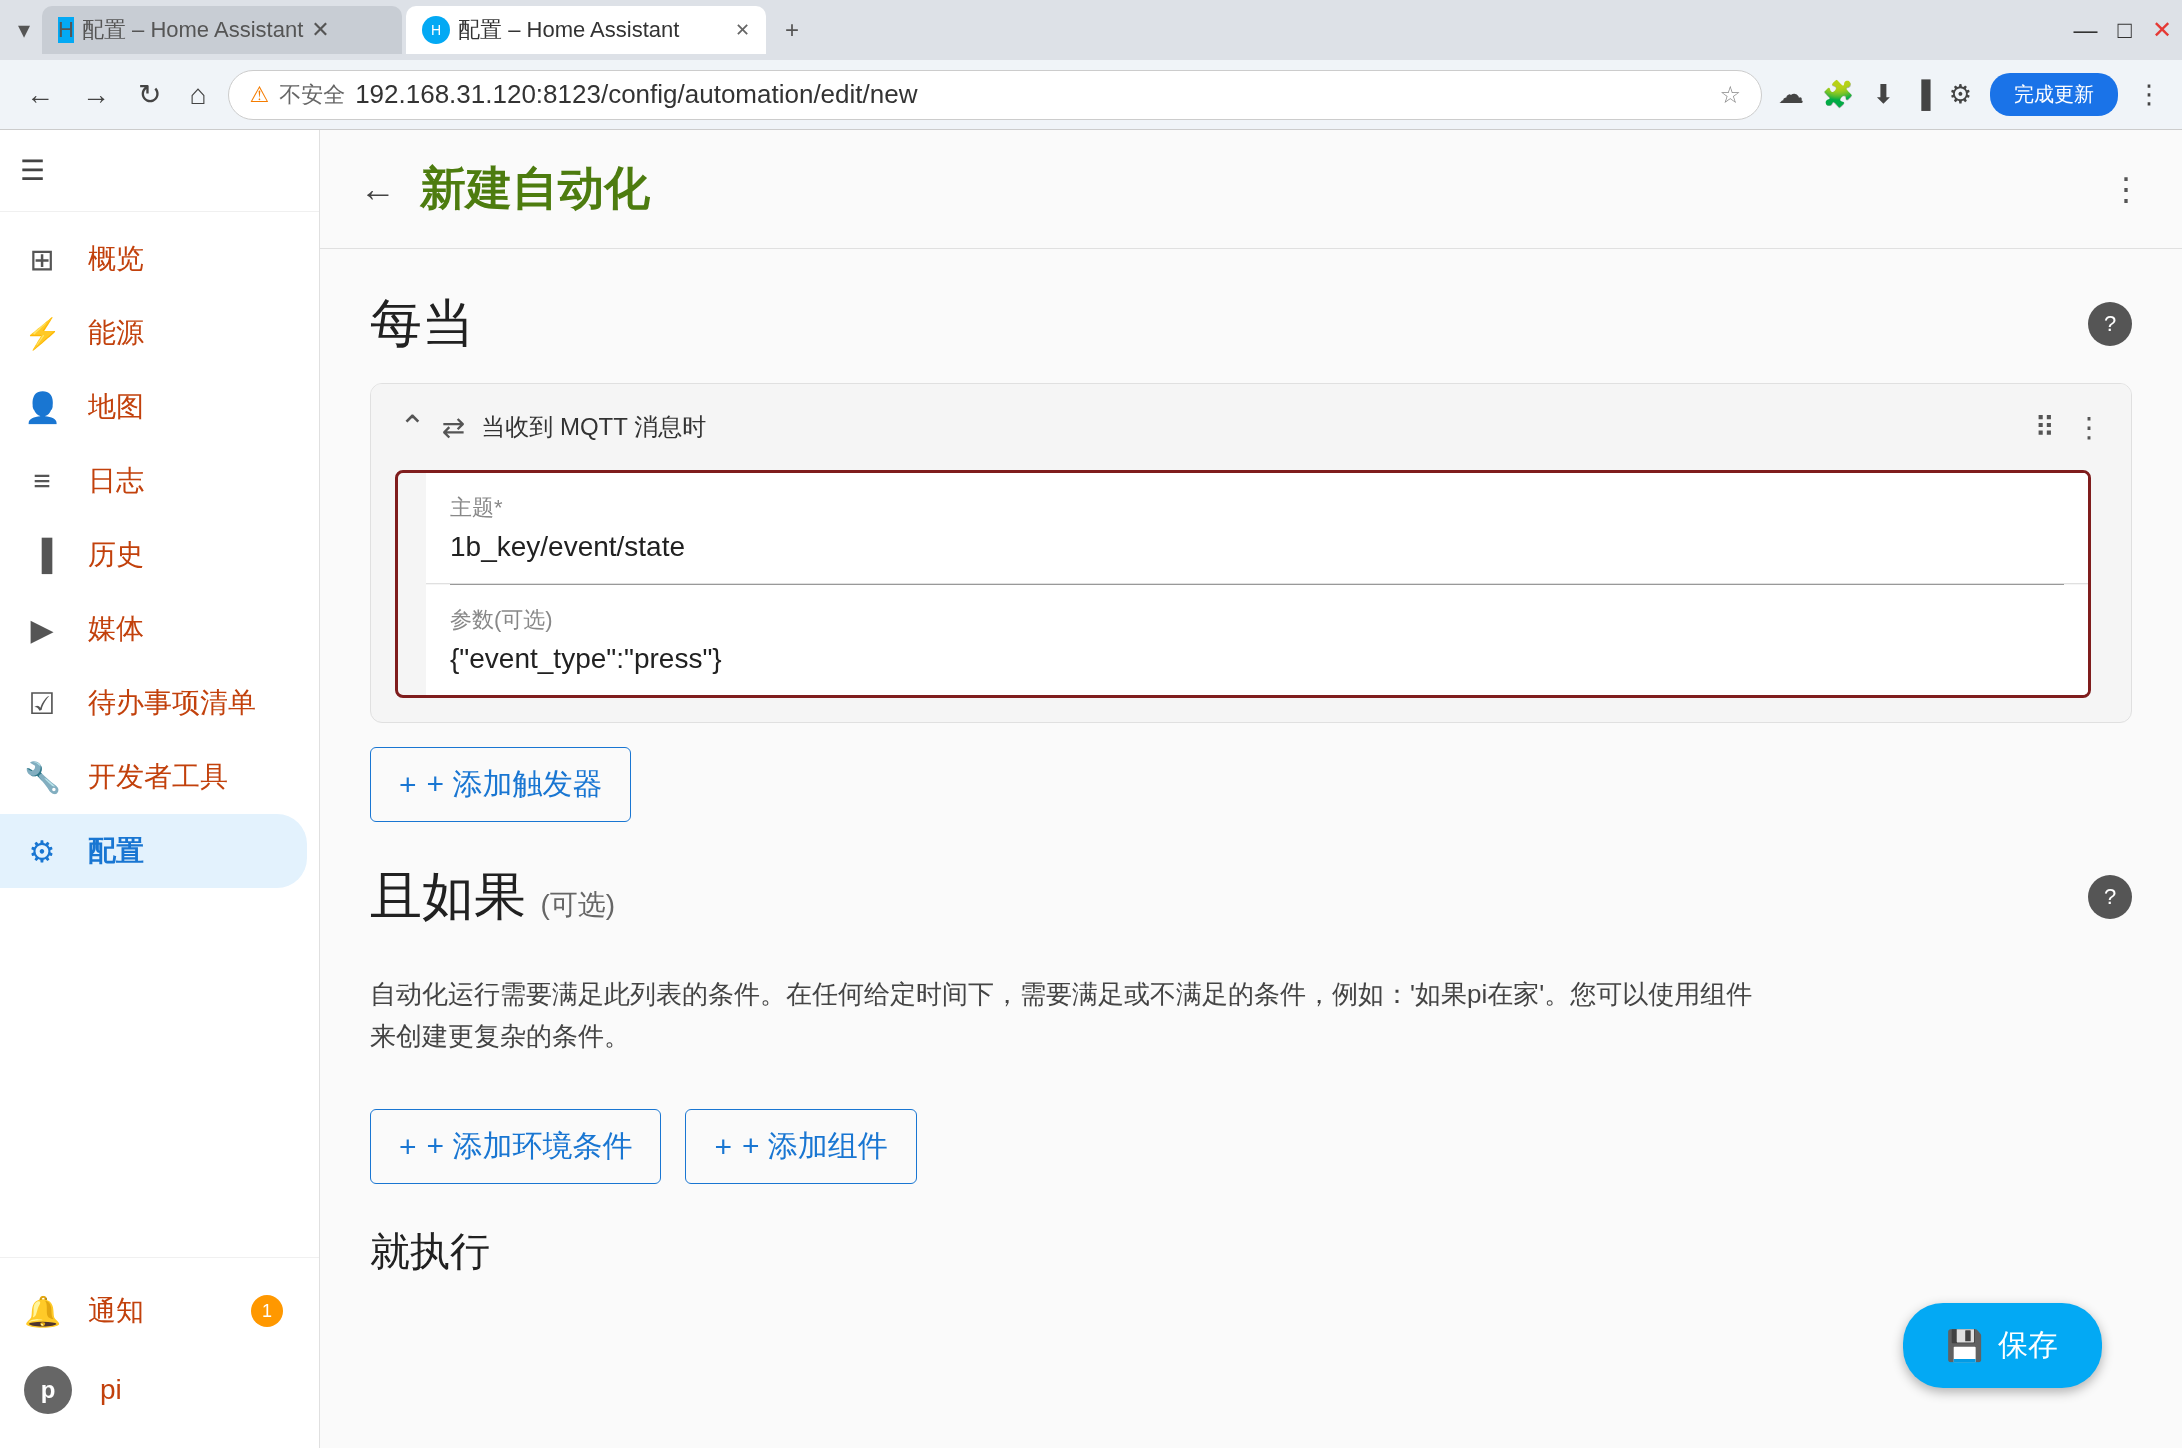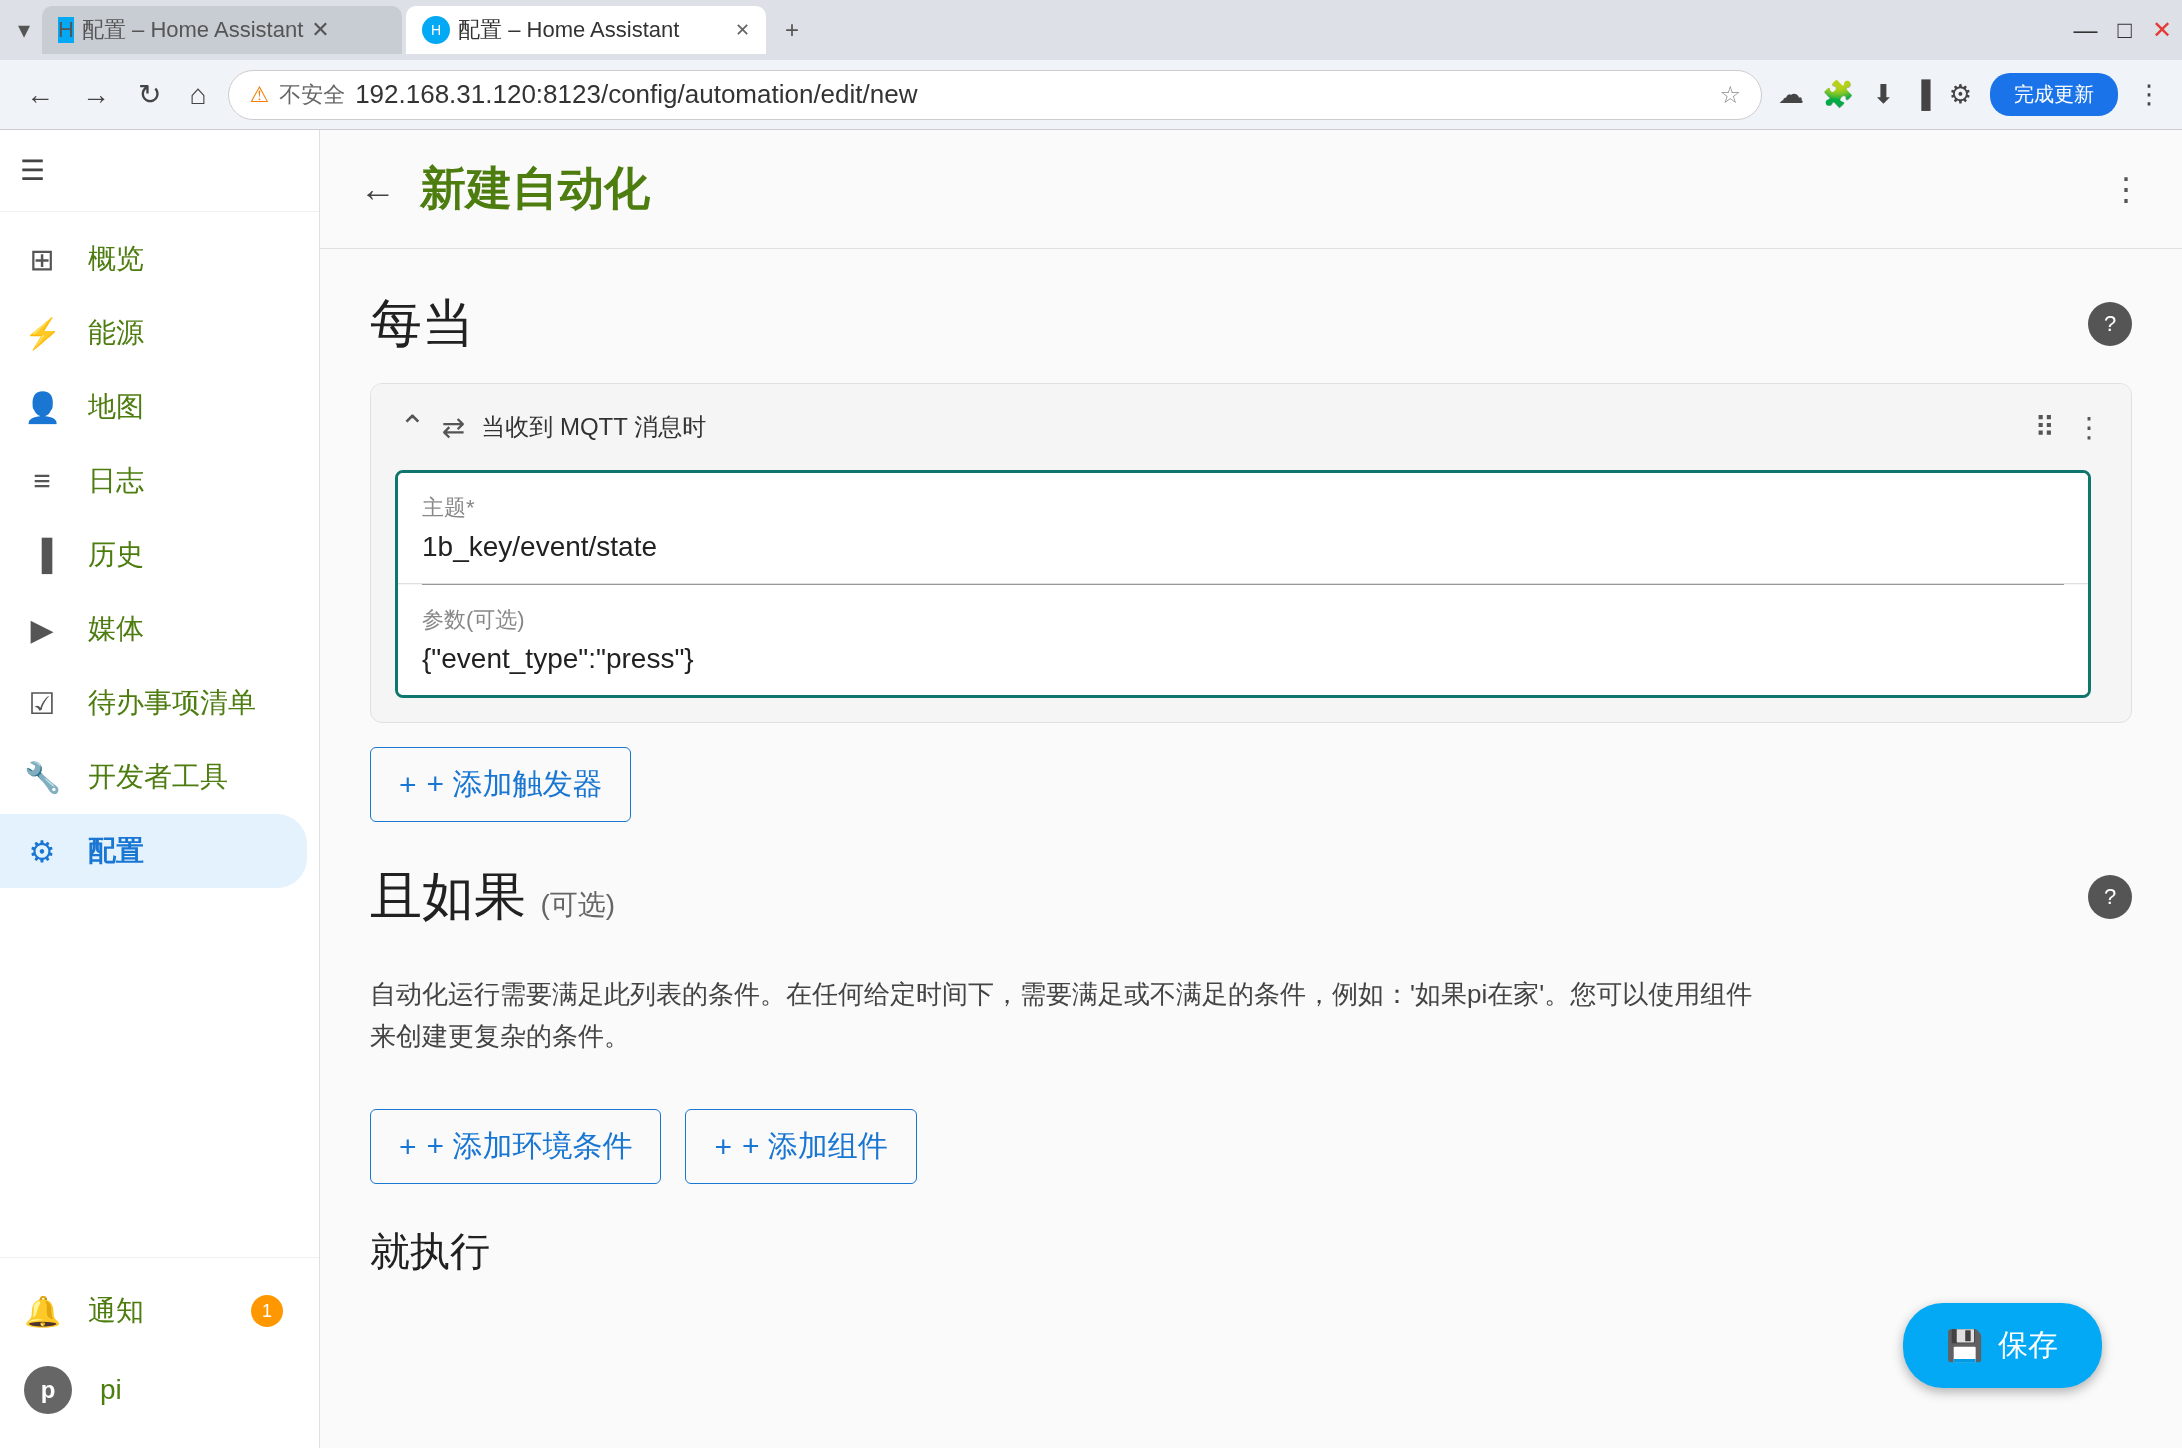--- a/index.html
+++ b/index.html
@@ -33,21 +33,21 @@
     .sidebar { width: 320px; background: #fff; border-right: 1px solid #e0e0e0; display: flex; flex-direction: column; overflow: hidden; }
     .sidebar-header { display: flex; align-items: center; padding: 24px 20px; gap: 20px; border-bottom: 1px solid #f0f0f0; }
     .menu-icon { font-size: 28px; color: #444; cursor: pointer; }
     .app-title { font-size: 38px; font-weight: 500; color: #212121; }
     .sidebar-nav { flex: 1; padding: 10px 0; overflow-y: auto; }
     .nav-item { display: flex; align-items: center; padding: 18px 24px; gap: 28px; cursor: pointer; border-radius: 0 30px 30px 0; margin-right: 12px; }
     .nav-item.active { background: #e3f2fd; }
     .nav-item.active .nav-label { color: #1976d2; font-weight: 600; }
     .nav-item .nav-icon { font-size: 30px; color: #555; width: 36px; text-align: center; }
     .nav-item.active .nav-icon { color: #1976d2; }
-    .nav-label { font-size: 28px; color: #4d7c0f; }
+    .nav-label { font-size: 28px; color: #c2410c; }
     .sidebar-footer { padding: 16px 0; border-top: 1px solid #f0f0f0; }
     .notification-badge { background: #ff9800; color: white; border-radius: 50%; width: 32px; height: 32px; display: flex; align-items: center; justify-content: center; font-size: 18px; margin-left: auto; }
     .user-avatar { width: 48px; height: 48px; background: #666; border-radius: 50%; display: flex; align-items: center; justify-content: center; color: white; font-size: 24px; font-weight: bold; }
 
     
     .main-content { flex: 1; background: #fafafa; overflow-y: auto; display: flex; flex-direction: column; }
     .main-header { display: flex; align-items: center; padding: 28px 40px; background: #fafafa; border-bottom: 1px solid #e0e0e0; }
     .back-btn { font-size: 36px; color: #444; cursor: pointer; margin-right: 24px; }
     .page-title { font-size: 46px; font-weight: 700; color: #4d7c0f; flex: 1; }
     .header-menu { font-size: 32px; color: #555; cursor: pointer; }
@@ -63,21 +63,21 @@
     
     .trigger-card { background: #f5f5f5; border-radius: 12px; padding: 0; overflow: hidden; border: 1px solid #e0e0e0; }
     .trigger-card-header { display: flex; align-items: center; padding: 24px 28px; gap: 16px; background: #f5f5f5; }
     .expand-btn { font-size: 32px; color: #555; cursor: pointer; }
     .sync-icon { font-size: 28px; color: #555; }
     .trigger-label { font-size: 24px; color: #333; flex: 1; }
     .card-actions { display: flex; gap: 20px; }
     .card-action-icon { font-size: 28px; color: #555; cursor: pointer; }
 
     
-    .form-highlighted { border: 3px solid #0f766e; border-radius: 8px; margin: 0 40px 24px 24px; overflow: hidden; }
+    .form-highlighted { border: 3px solid #7f1d1d; border-radius: 8px; margin: 0 40px 24px 24px; overflow: hidden; padding-left: 28px; }
     .form-field { padding: 20px 24px; background: #fff; border-bottom: 1px solid #e0e0e0; }
     .form-field:last-child { border-bottom: none; }
     .field-label { font-size: 22px; color: #888; margin-bottom: 8px; }
     .field-value { font-size: 28px; color: #212121; }
     .field-separator { height: 1px; background: #999; margin: 0 24px; }
 
     
     .add-btn { display: flex; align-items: center; gap: 10px; border: 1px solid #1976d2; border-radius: 6px; padding: 16px 28px; color: #1976d2; font-size: 26px; cursor: pointer; background: transparent; margin-top: 24px; }
     .add-btn span { font-size: 30px; }
 

